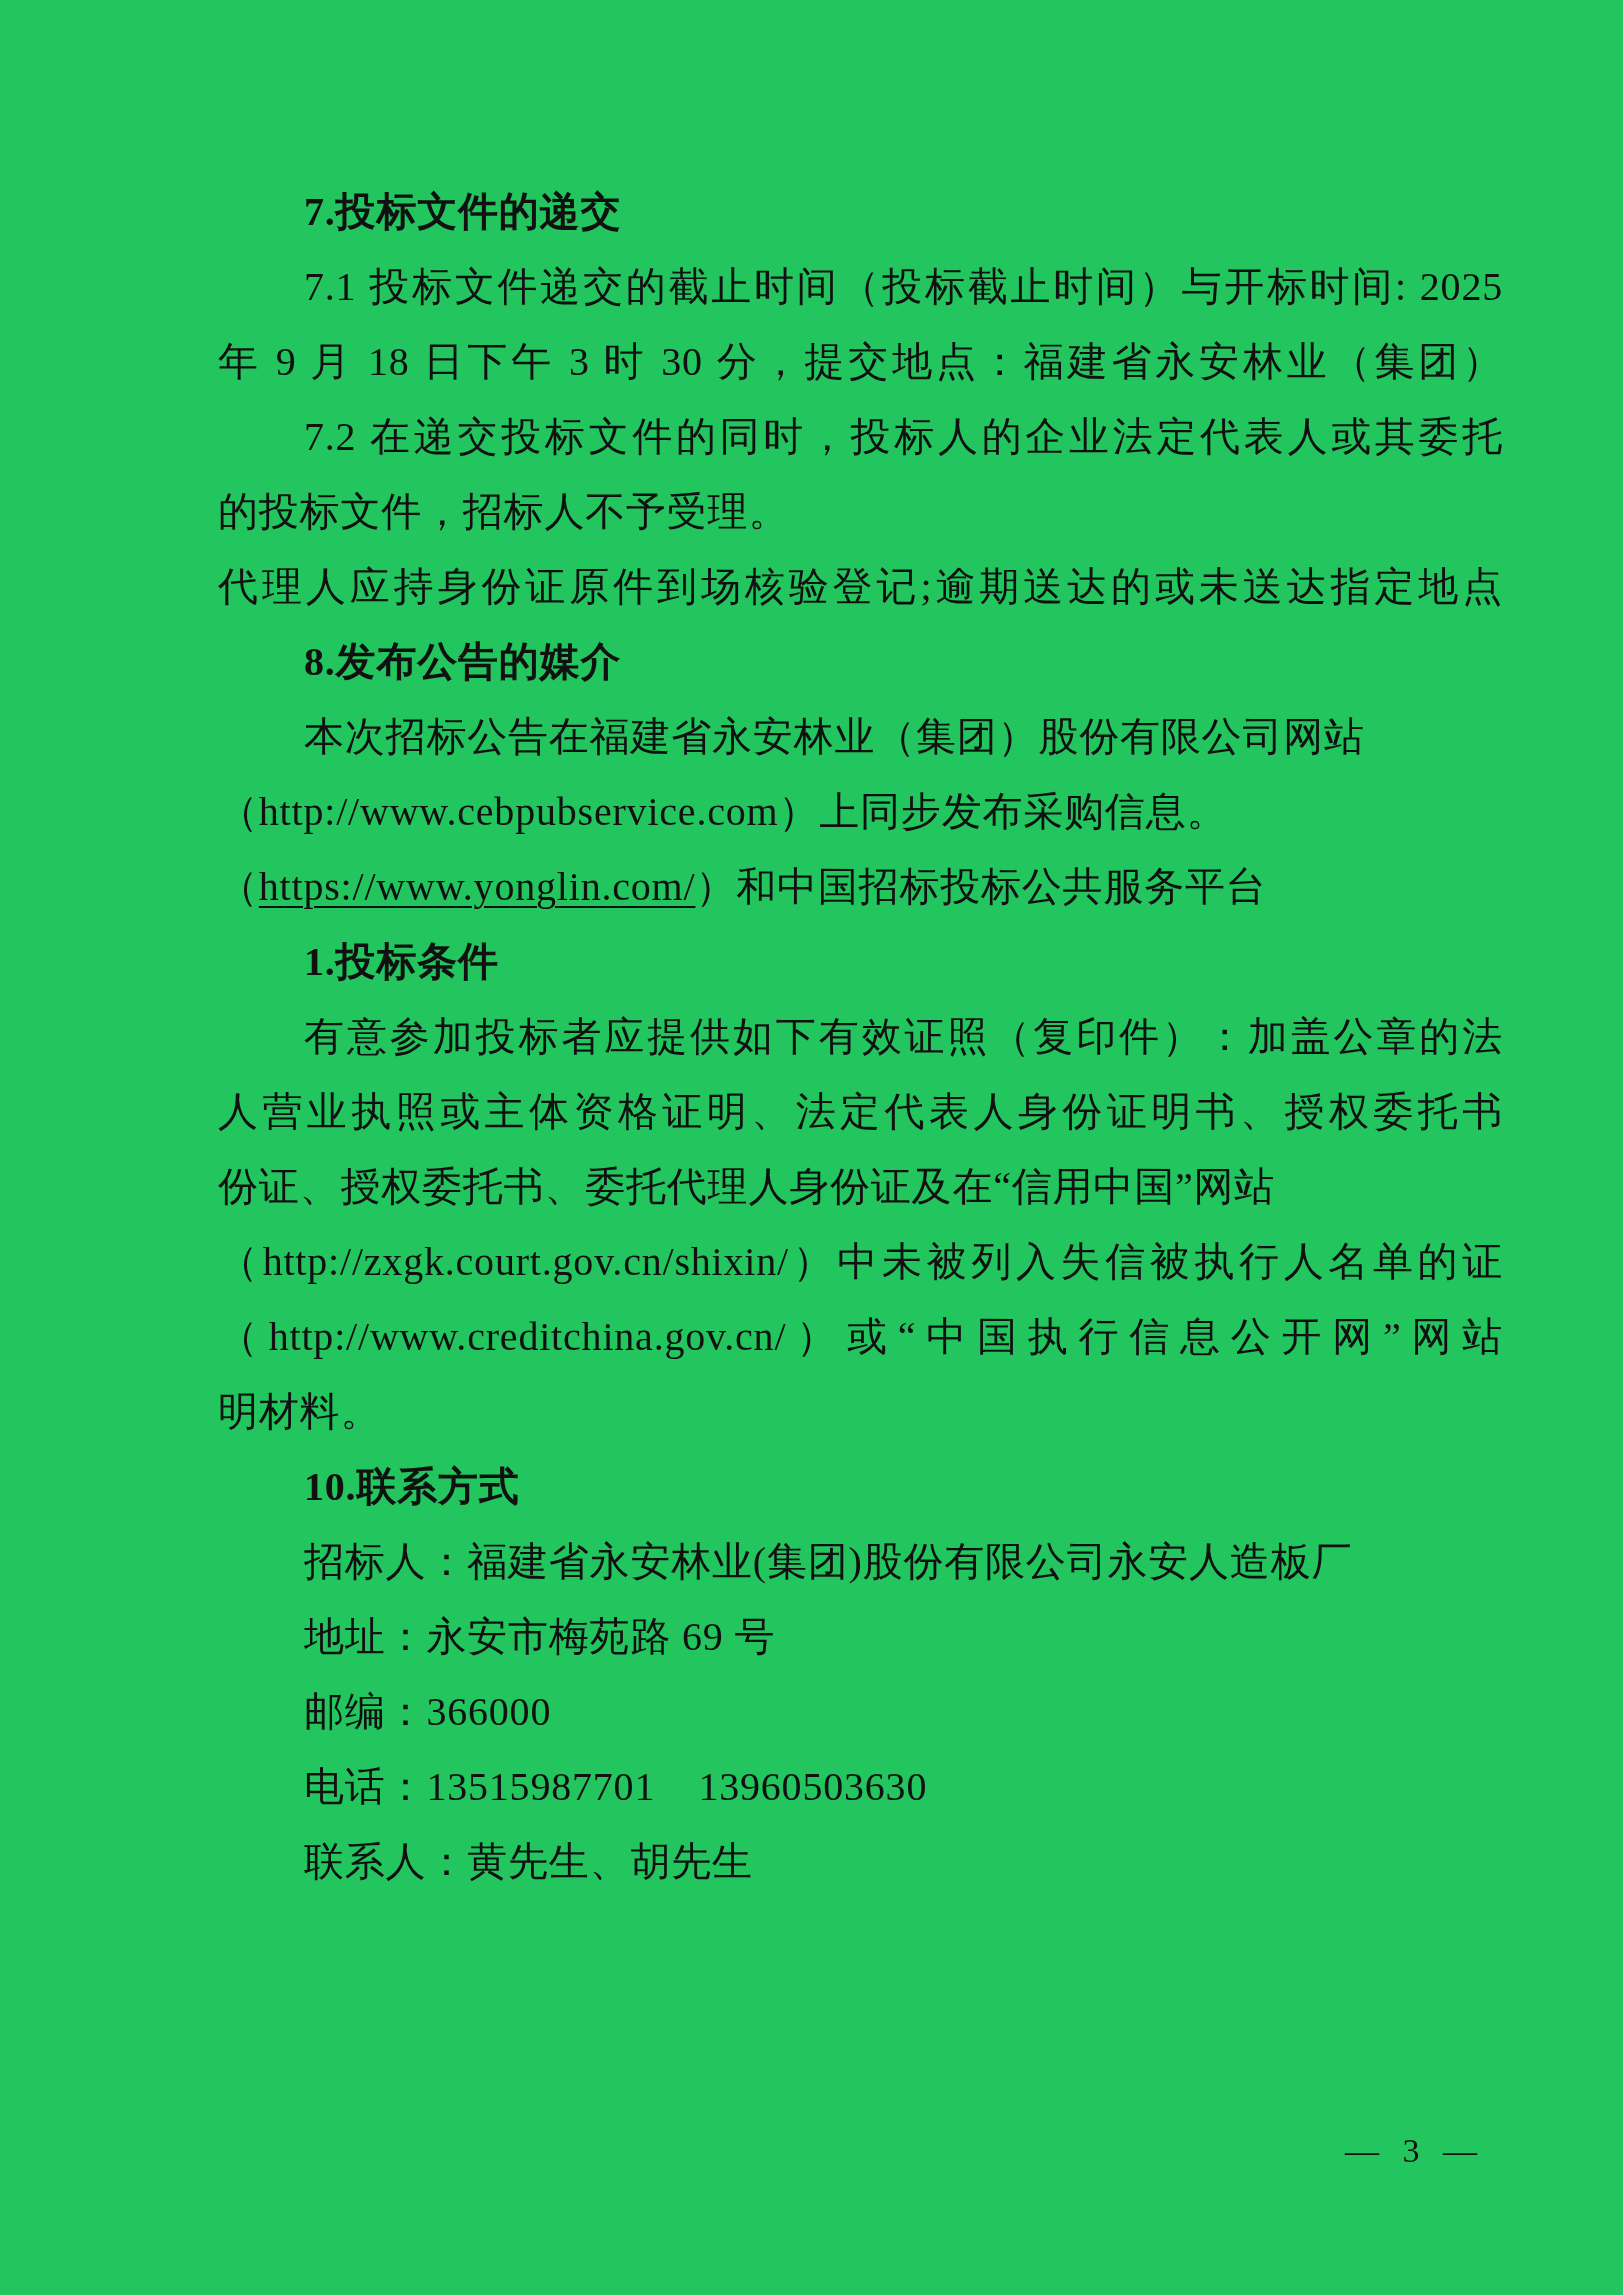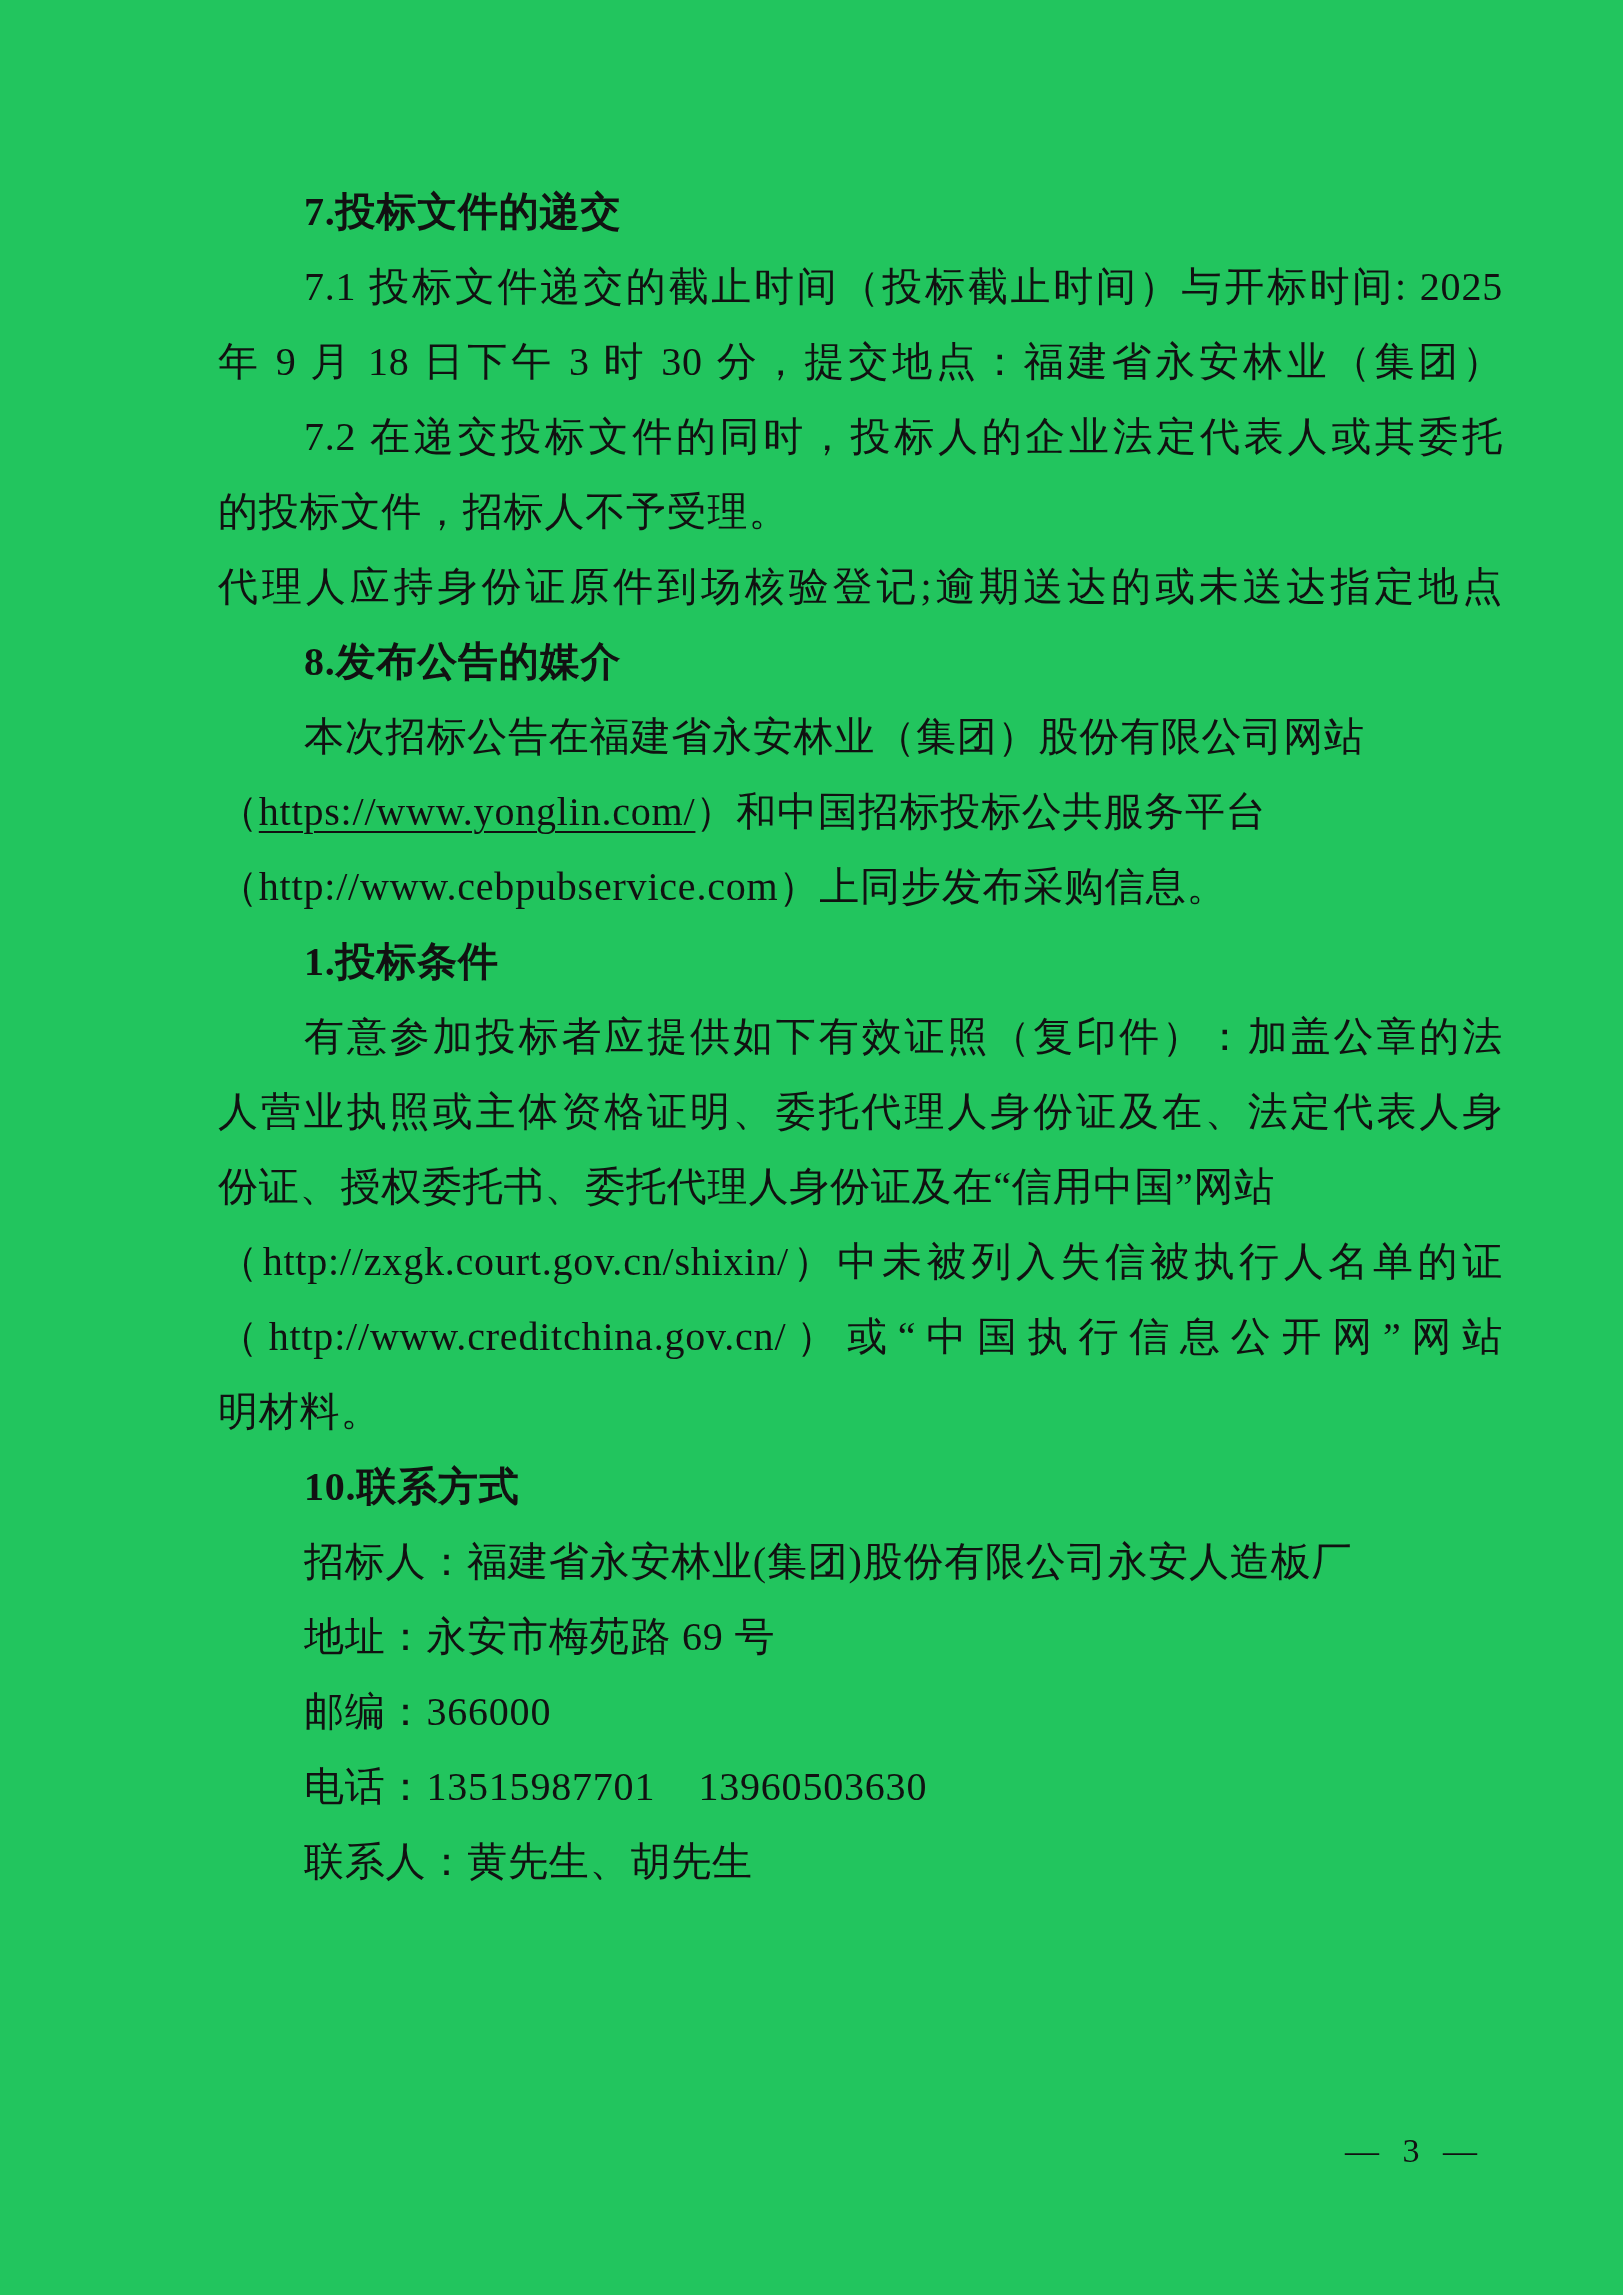--- a/index.html
+++ b/index.html
@@ -61,25 +61,25 @@
 <div class="page">
   <div class="doc-body">
       <div class="line heading indent">7.投标文件的递交</div>
       <div class="line indent fill">7.1 投标文件递交的截止时间（投标截止时间）与开标时间: 2025</div>
       <div class="line fill">年 9 月 18 日下午 3 时 30 分，提交地点：福建省永安林业（集团）</div>
       <div class="line indent fill">7.2 在递交投标文件的同时，投标人的企业法定代表人或其委托</div>
       <div class="line">的投标文件，招标人不予受理。</div>
       <div class="line fill">代理人应持身份证原件到场核验登记;逾期送达的或未送达指定地点</div>
       <div class="line heading indent">8.发布公告的媒介</div>
       <div class="line indent">本次招标公告在福建省永安林业（集团）股份有限公司网站</div>
+      <div class="line">（http://www.cebpubservice.com）上同步发布采购信息。</div>
       <div class="line"><span>（</span><span class="u">https://www.yonglin.com/</span><span>）和中国招标投标公共服务平台</span></div>
-      <div class="line">（http://www.cebpubservice.com）上同步发布采购信息。</div>
       <div class="line heading indent">1.投标条件</div>
       <div class="line indent fill">有意参加投标者应提供如下有效证照（复印件）：加盖公章的法</div>
-      <div class="line fill">人营业执照或主体资格证明、委托代理人身份证及在、法定代表人身</div>
+      <div class="line fill">人营业执照或主体资格证明、法定代表人身份证明书、授权委托书</div>
       <div class="line">份证、授权委托书、委托代理人身份证及在“信用中国”网站</div>
       <div class="line fill">（http://zxgk.court.gov.cn/shixin/）中未被列入失信被执行人名单的证</div>
       <div class="line fill">（http://www.creditchina.gov.cn/）或“中国执行信息公开网”网站</div>
       <div class="line">明材料。</div>
       <div class="line heading indent">10.联系方式</div>
       <div class="line indent">招标人：福建省永安林业(集团)股份有限公司永安人造板厂</div>
       <div class="line indent">地址：永安市梅苑路 69 号</div>
       <div class="line indent">邮编：366000</div>
       <div class="line indent">电话：13515987701&nbsp;&nbsp;&nbsp;&nbsp;13960503630</div>
       <div class="line indent">联系人：黄先生、胡先生</div>

